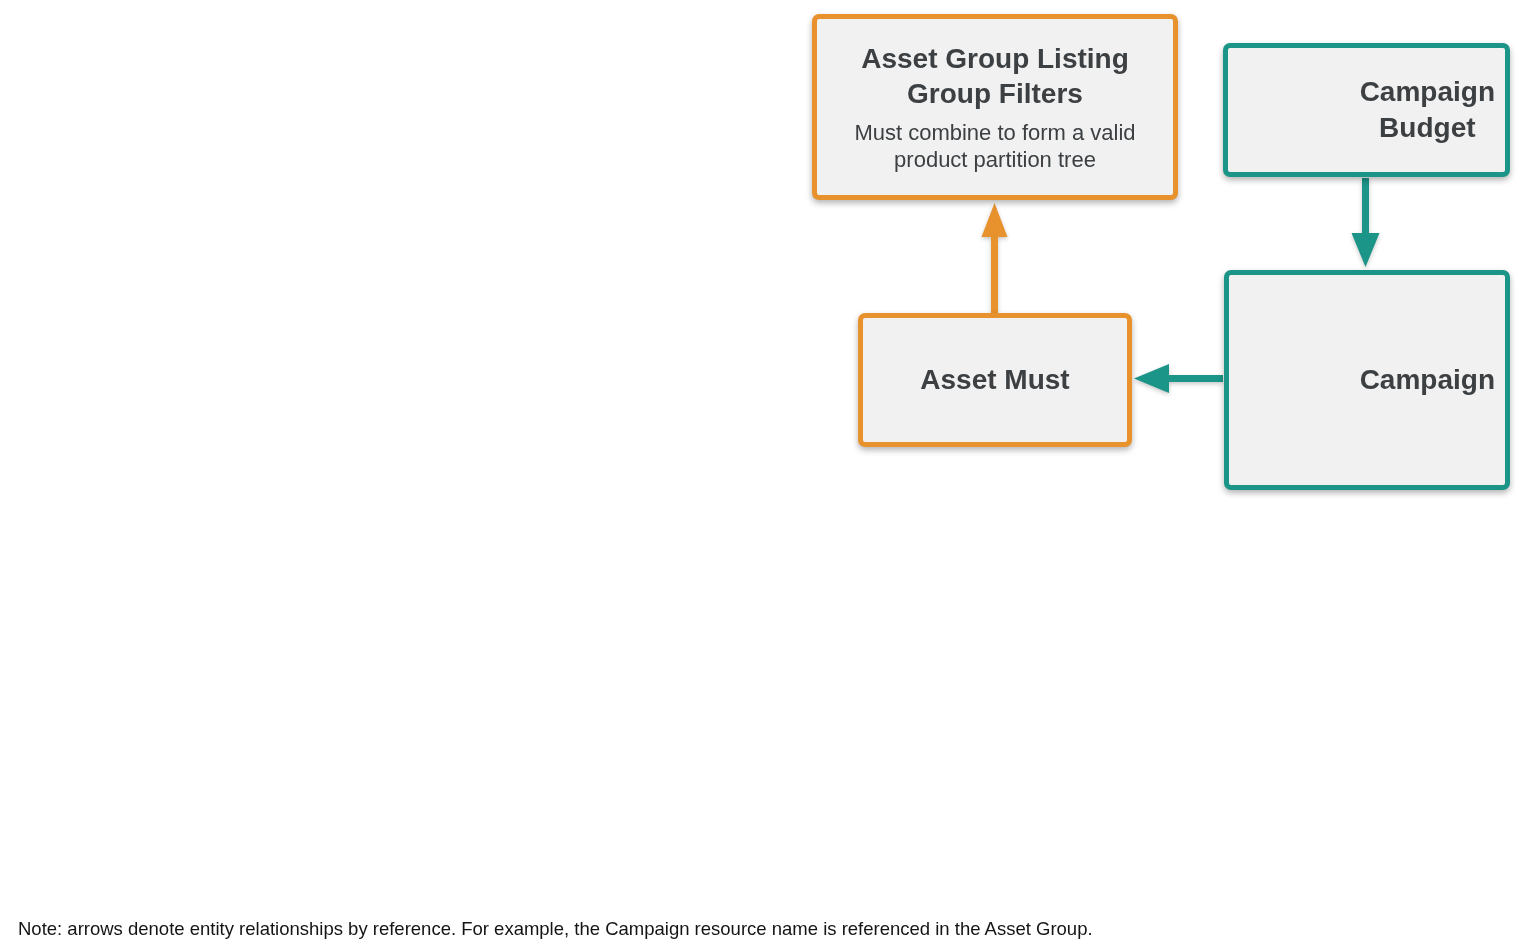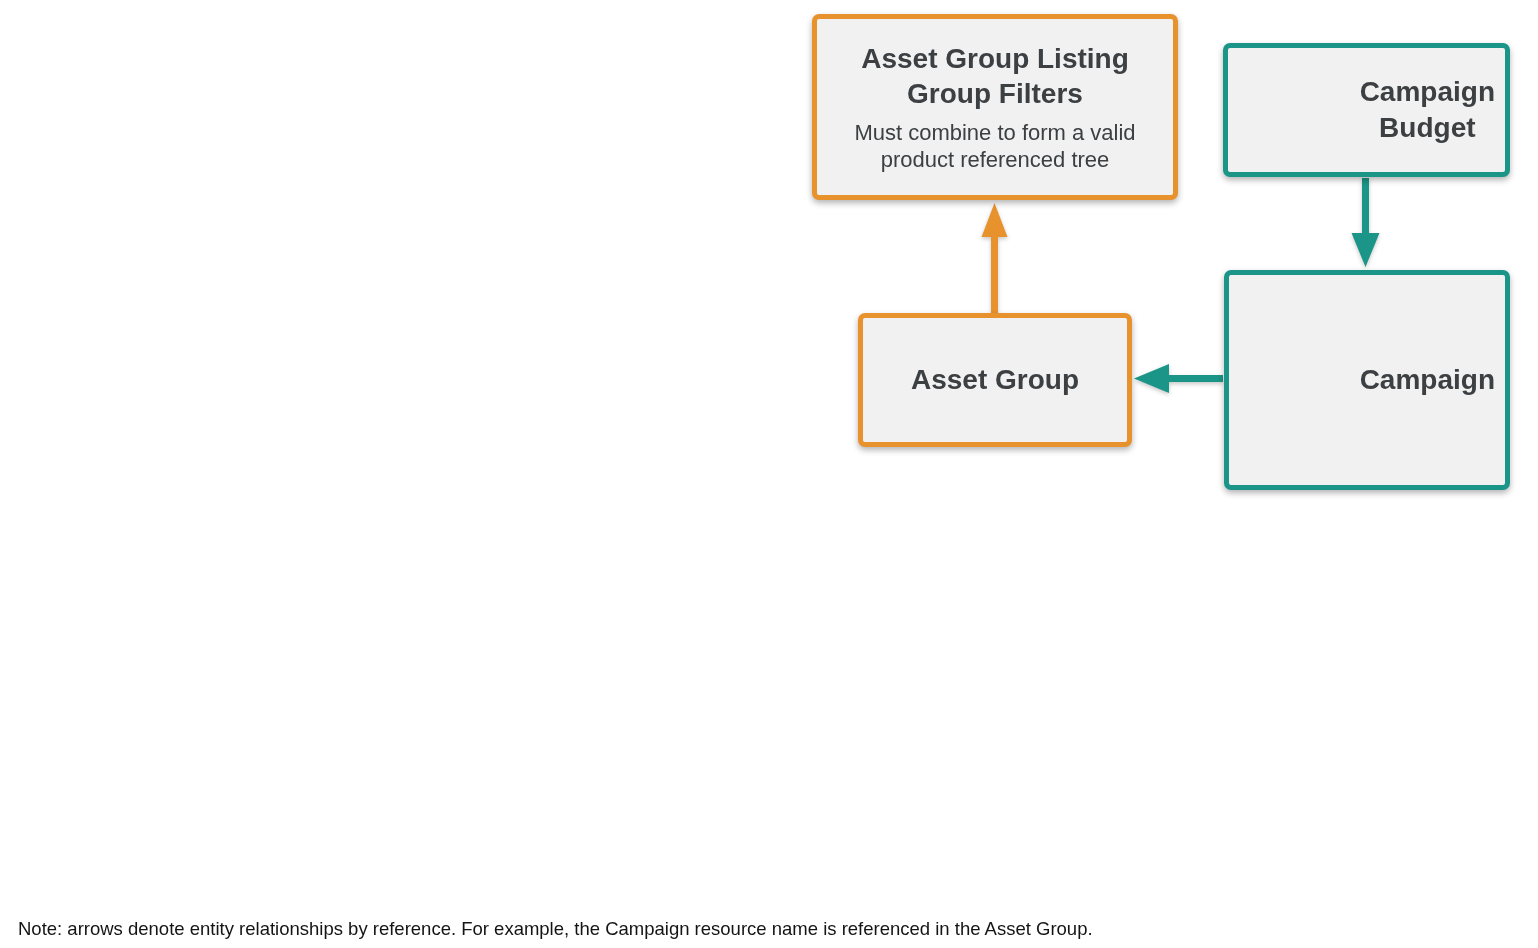--- a/index.html
+++ b/index.html
@@ -89,31 +89,31 @@
     <g>
       <path d="M1223 378.5 L1167 378.5" stroke="#1B9588" stroke-width="7" fill="none"></path>
       <polygon points="1134,378.5 1169,364 1169,393" fill="#1B9588"></polygon>
     </g>
   </svg>
 
   <div class="node orange" id="box-filters">
     <div class="node-title">Asset Group Listing
 Group Filters</div>
     <div class="node-sub">Must combine to form a valid
-product referenced tree</div>
+product partition tree</div>
   </div>
 
   <div class="node teal" id="box-budget">
     <div class="node-title">Campaign
 Budget</div>
   </div>
 
   <div class="node teal" id="box-campaign">
     <div class="node-title">Campaign</div>
   </div>
 
   <div class="node orange" id="box-asset">
-    <div class="node-title">Asset Group</div>
+    <div class="node-title">Asset Must</div>
   </div>
 
   <div class="footnote">Note: arrows denote entity relationships by reference. For example, the Campaign resource name is referenced in the Asset Group.</div>
 
 </div>
 
 </body></html>

